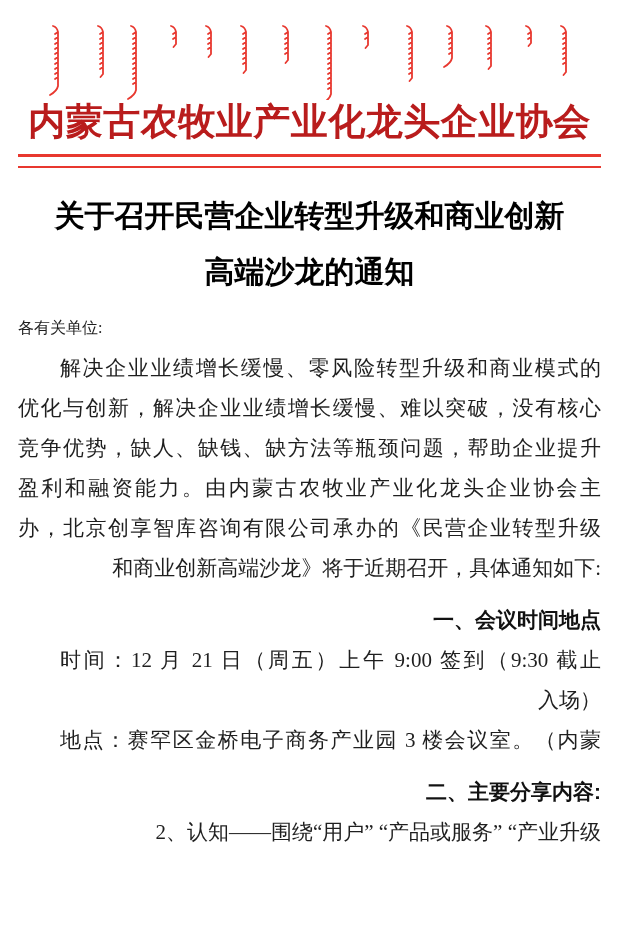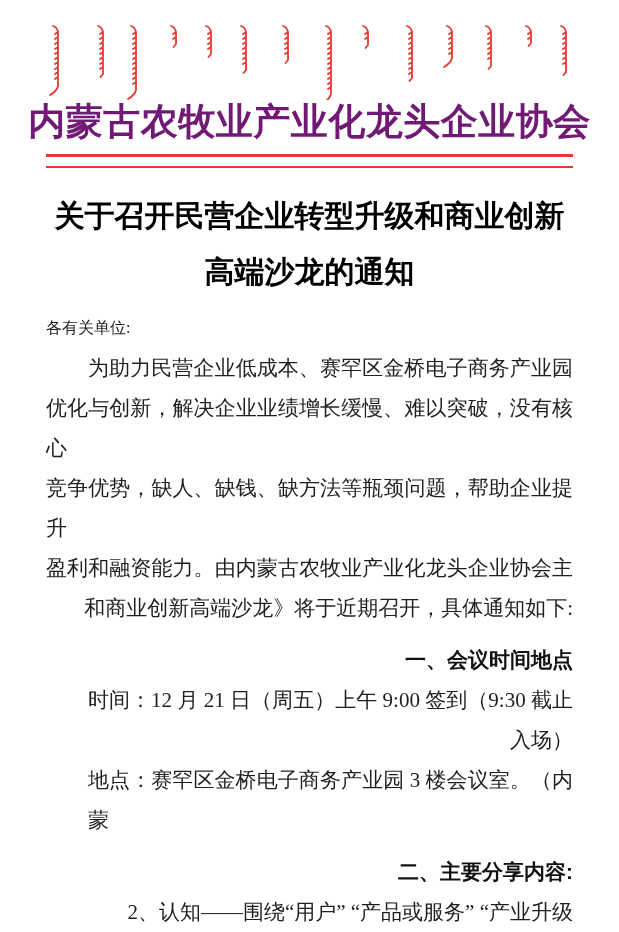--- a/index.html
+++ b/index.html
@@ -14,24 +14,24 @@
     margin-top:20px;
     width:619px;height:80px;
   }
   .org-name{
     margin:0;
     text-align:center;
     font-size:37px;
     font-weight:700;
     line-height:44px;
     letter-spacing:0.5px;
-    color:#701a75;
+    color:#b91c1c;
     font-family:"Liberation Serif","DejaVu Serif",serif;
   }
-  .content{padding:0 46px;}
+  .content{padding:0 18px;}
   .double-rule{
     margin-top:10px;
     height:9px;
     border-top:3px solid #e8382f;
     border-bottom:2px solid #e8382f;
   }
   .doc-title{
     margin:20px 0 0 0;
     text-align:center;
     font-size:30px;
@@ -94,24 +94,25 @@
     <div class="double-rule"></div>
 
     <h2 class="doc-title">
       <div>关于召开民营企业转型升级和商业创新</div>
       <div>高端沙龙的通知</div>
     </h2>
 
     <p class="salutation">各有关单位:</p>
 
     <div id="body-lines">
-        <div class="line indent justify">为助力民营企业低成本、赛罕区金桥电子商务产业园</div>
+        <div class="line indent justify">解决企业业绩增长缓慢、零风险转型升级和商业模式的</div>
         <div class="line justify">优化与创新，解决企业业绩增长缓慢、难以突破，没有核心</div>
         <div class="line justify">竞争优势，缺人、缺钱、缺方法等瓶颈问题，帮助企业提升</div>
         <div class="line justify">盈利和融资能力。由内蒙古农牧业产业化龙头企业协会主</div>
+        <div class="line justify">办，北京创享智库咨询有限公司承办的《民营企业转型升级</div>
         <div class="line ">和商业创新高端沙龙》将于近期召开，具体通知如下:</div>
         <div class="line indent heading">一、会议时间地点</div>
         <div class="line indent justify">时间：12 月 21 日（周五）上午 9:00 签到（9:30 截止</div>
         <div class="line ">入场）</div>
         <div class="line indent justify">地点：赛罕区金桥电子商务产业园 3 楼会议室。（内蒙</div>
         <div class="line indent heading">二、主要分享内容:</div>
         <div class="line indent">2、认知——围绕“用户” “产品或服务” “产业升级</div>
       </div>
   </div>
 

